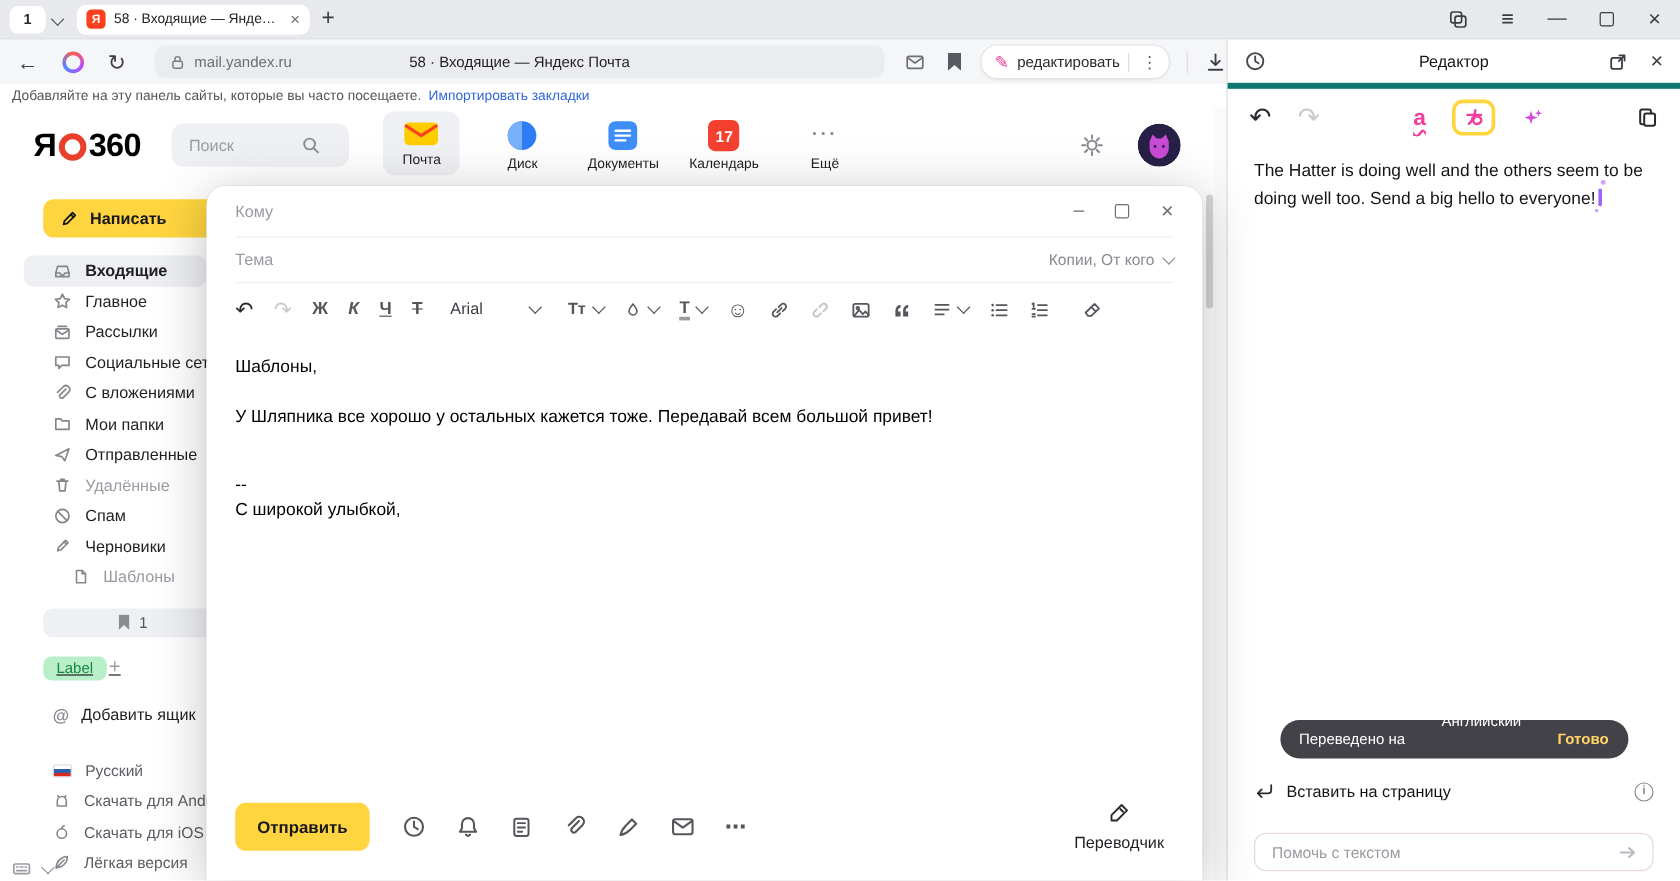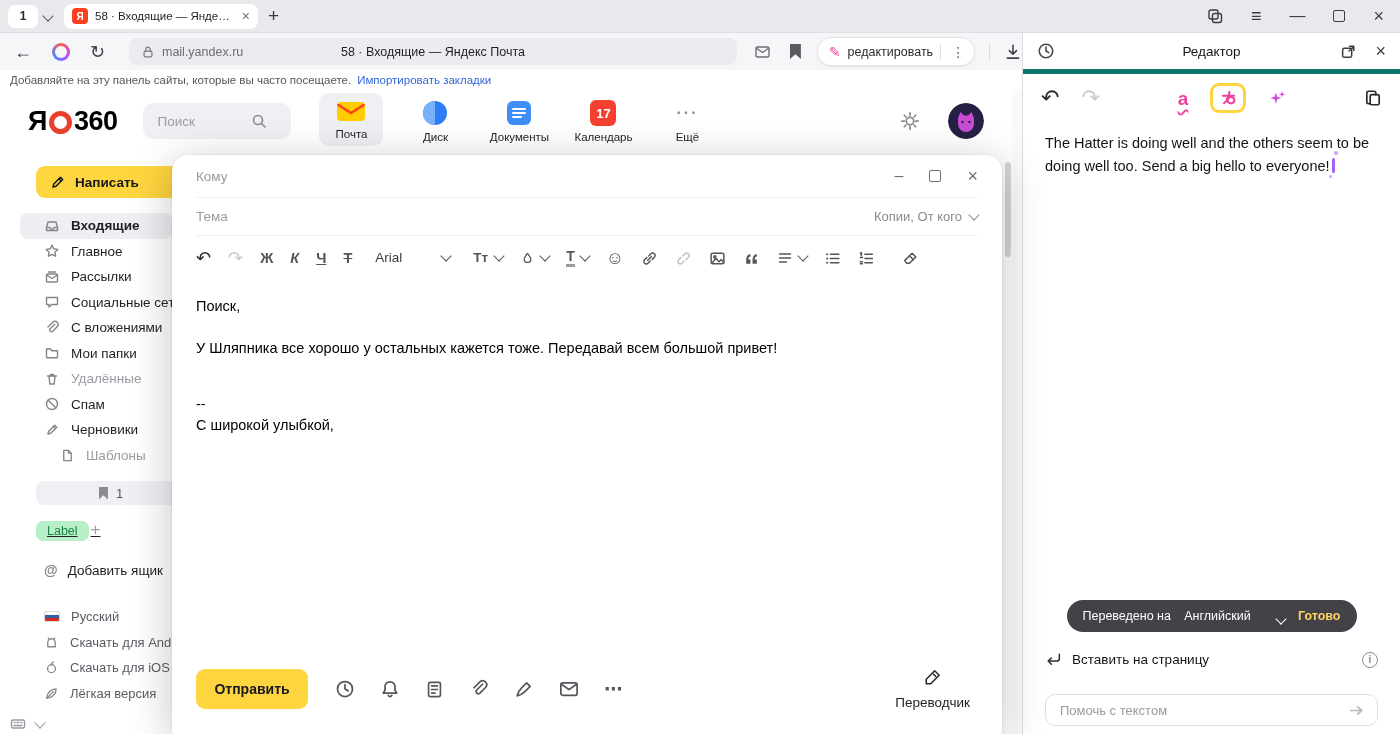--- a/index.html
+++ b/index.html
@@ -122,21 +122,21 @@
   .redo-g{font-size:22px;color:#c9c9cf;line-height:1;}
   .pt-center{flex:1;display:flex;align-items:center;justify-content:center;gap:22px;}
   .spell-a{font-size:19px;font-weight:600;color:#f13f9e;text-decoration:underline wavy #f13f9e 1.5px;text-underline-offset:4px;line-height:1;}
   .tbox{width:36px;height:30px;border:3px solid #ffd53f;border-radius:9px;background:#fff;display:flex;align-items:center;justify-content:center;box-sizing:border-box;}
   .ptext{margin:10px 24px 0 22px;font-size:14.5px;line-height:23px;color:#141418;}
   .caret{display:inline-block;width:3px;height:15px;background:#a064f8;border-radius:2px;margin-left:2px;vertical-align:-2px;position:relative;}
   .caret::before{content:"";position:absolute;width:4px;height:4px;border-radius:50%;background:#c9a4ff;top:-7px;left:2px;}
   .caret::after{content:"";position:absolute;width:3px;height:3px;border-radius:50%;background:#c9a4ff;bottom:-5px;right:3px;}
   .p-spacer{flex:1;}
   .status-pill{margin:0 auto;width:290px;height:32px;background:#434249;border-radius:18px;display:flex;align-items:center;justify-content:space-between;padding:0 16px;box-sizing:border-box;color:#fff;font-size:12.5px;flex:0 0 auto;}
-  .pill-lang{display:flex;align-items:flex-end;gap:26px;color:#fff;}
+  .pill-lang{display:flex;align-items:flex-end;gap:26px;color:#fff;flex-direction:column;}
   .pill-done{color:#ffd666;font-weight:600;}
   .insert-row{margin:19px 22px 16px;display:flex;align-items:center;gap:10px;font-size:13.5px;color:#141418;flex:0 0 auto;}
   .info-ic{width:16px;height:16px;border:1.3px solid #8a8a92;border-radius:50%;color:#8a8a92;font-size:10px;font-weight:700;display:flex;align-items:center;justify-content:center;box-sizing:border-box;}
   .prompt{margin:10px 22px 8px;height:32px;border:1px solid #e7d9e4;border-radius:10px;display:flex;align-items:center;padding:0 12px;box-sizing:border-box;flex:0 0 auto;}
   .prompt-in{border:none;outline:none;background:transparent;flex:1;font-size:13px;color:#1f1f24;font-family:inherit;}
   .prompt-in::placeholder{color:#9a9aa1;}
 
   
   .corner{position:absolute;left:10px;top:716px;display:flex;align-items:center;gap:10px;color:#9a9aa2;}
 </style>
@@ -308,20 +308,26 @@
           <svg class="fic svgi side" width="16" height="16" viewBox="0 0 16 16">
               <path d="M10.8 4.2L6 9a1.8 1.8 0 002.5 2.5l4.9-4.9a3.2 3.2 0 00-4.5-4.5L4 7"></path>
             </svg>
           <span>С вложениями</span>
         </div>
         <div class="frow">
           <svg class="fic svgi side" width="16" height="16" viewBox="0 0 16 16">
               <path d="M2.5 4h4l1.3 1.8h5.7v7H2.5z"></path>
             </svg>
           <span>Мои папки</span>
+        </div>
+        <div class="frow">
+          <svg class="fic svgi side" width="16" height="16" viewBox="0 0 16 16">
+              <path d="M2.5 8.5l11-5.5-3.5 10-2.5-3.5z"></path>
+            </svg>
+          <span>Отправленные</span>
         </div>
         <div class="frow muted">
           <svg class="fic svgi side" width="16" height="16" viewBox="0 0 16 16">
               <path d="M3.5 5h9M6.5 5V3.5h3V5M5 5l.8 8h4.4L11 5"></path>
             </svg>
           <span>Удалённые</span>
         </div>
         <div class="frow">
           <svg class="fic svgi side" width="16" height="16" viewBox="0 0 16 16">
               <circle cx="8" cy="8" r="5.5"></circle>
@@ -468,21 +474,21 @@
       <svg class="tb svgi" width="17" height="17" viewBox="0 0 16 16">
           <path d="M6.5 4h7M6.5 8h7M6.5 12h7"></path>
           <path d="M2.2 3.2L3.2 2.5V5.5M2.2 7h2M2.2 11h2M2.2 13h2"></path>
         </svg>
       <svg class="tb svgi" width="17" height="17" viewBox="0 0 16 16" style="margin-left:10px;">
           <path d="M9.5 3l3.5 3.5-6 6H4.5L2.5 10z"></path>
           <path d="M7 5.5l3.5 3.5"></path>
         </svg>
     </div>
     <div class="cbody">
-      <p class="p1">Поиск,</p>
+      <p class="p1">Шаблоны,</p>
       <p class="p2">У Шляпника все хорошо у остальных кажется тоже. Передавай всем большой привет!</p>
       <p>--</p>
       <p>С широкой улыбкой,</p>
     </div>
     <div class="cfooter">
       <div class="send-btn">Отправить</div>
       <div class="f-icons">
         <svg class="svgi" width="20" height="20" viewBox="0 0 16 16">
             <circle cx="8" cy="8" r="6"></circle>
             <path d="M8 4.5V8l2.5 1.5"></path>

